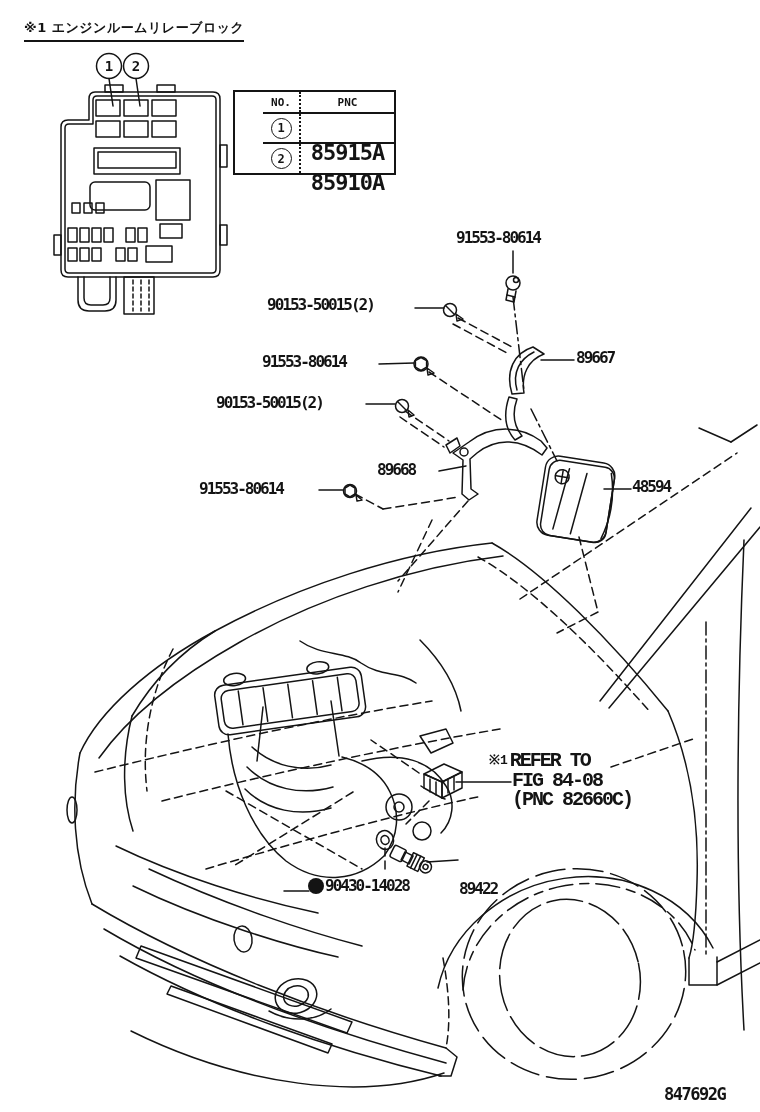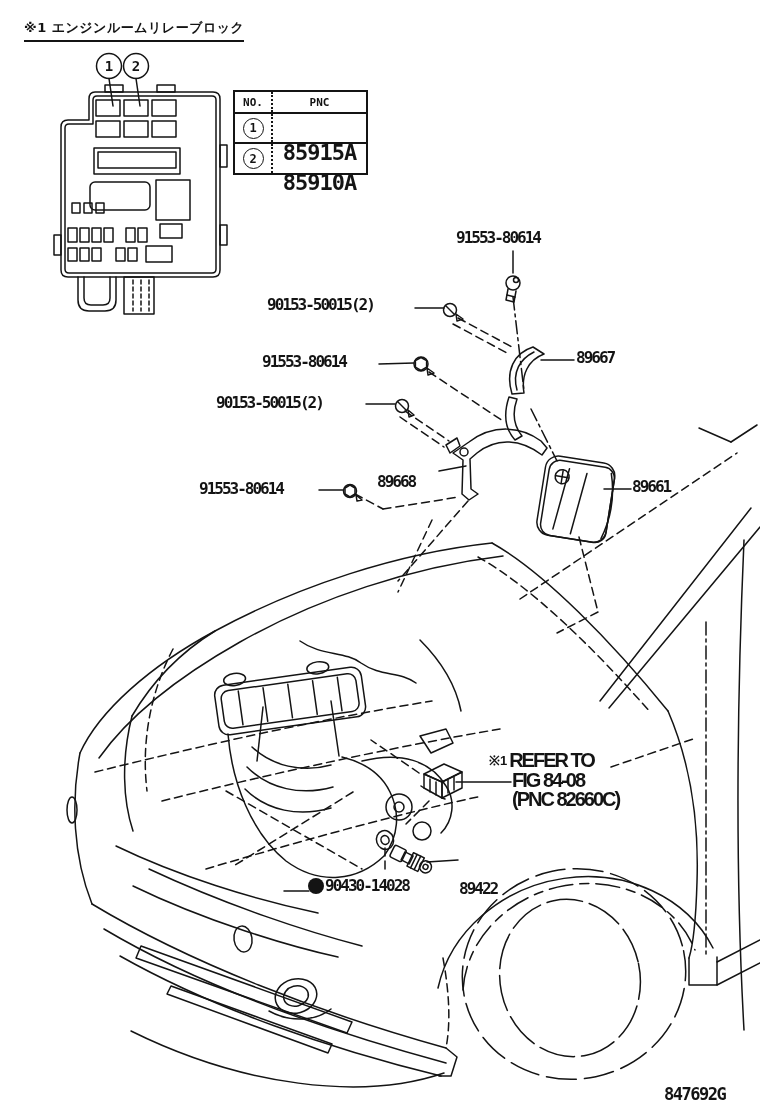--- a/index.html
+++ b/index.html
@@ -5,39 +5,39 @@
   html,body{margin:0;padding:0;background:#fff;}
   #page{position:relative;width:760px;height:1112px;background:#ffffff;overflow:hidden;
         color:#141414;font-family:"DejaVu Sans",sans-serif;}
   svg{position:absolute;left:0;top:0;}
   .artwork path,.artwork rect,.artwork circle,.artwork ellipse,.artwork line,.artwork polygon{
         fill:none;stroke:#141414;stroke-width:1.5;stroke-linecap:round;stroke-linejoin:round;}
   .title-note{position:absolute;left:24px;top:19px;font-size:13px;font-weight:bold;
         border-bottom:2px solid #141414;padding-bottom:3px;white-space:nowrap;letter-spacing:.5px;text-align:right;}
   .pn{position:absolute;font-family:"DejaVu Sans Mono",monospace;font-weight:bold;font-size:16px;
         letter-spacing:-2px;white-space:nowrap;color:#141414;}
-  .pnc-table{position:absolute;left:233px;top:90px;width:131px;border:2.2px solid #141414;background:#fff;}
+  .pnc-table{position:absolute;left:233px;top:90px;width:131px;border:2.2px solid #141414;background:#fff;padding-left:28px;}
   .tr{display:flex;align-items:center;}
   .tr.head{height:20px;border-bottom:2.2px solid #141414;}
   .tr.r1{height:28px;border-bottom:2.2px solid #141414;}
   .tr.r2{height:29px;}
   .col-no{width:36px;flex:0 0 36px;display:flex;align-items:center;justify-content:center;
         border-right:2.4px dotted #141414;align-self:stretch;}
   .col-pnc{flex:1;display:flex;align-items:center;justify-content:center;}
   .th{font-size:11px;font-weight:bold;font-family:"DejaVu Sans Mono",monospace;letter-spacing:0;}
   .bigpn{font-family:"DejaVu Sans Mono",monospace;font-weight:bold;font-size:22px;letter-spacing:-1px;margin-top:48px;}
   .cnum{width:19px;height:19px;border:1.8px solid #141414;border-radius:50%;
         display:flex;align-items:center;justify-content:center;
         font:bold 12px "DejaVu Sans Mono",monospace;}
   .legend{position:absolute;left:29px;top:332px;}
   .legend-row{display:flex;align-items:center;margin-bottom:4px;}
   .dot{width:14px;height:14px;border-radius:50%;background:#141414;flex:0 0 14px;margin-right:7px;}
   .legend-jp{font-size:15px;font-weight:bold;letter-spacing:1px;}
   .legend-en{font-size:13.5px;font-weight:bold;}
-  .refer{position:absolute;left:489px;top:751px;font-family:Liberation Sans, sans-serif;
+  .refer{position:absolute;left:489px;top:751px;font-family:Liberation Mono, monospace;
         font-weight:bold;font-size:20px;letter-spacing:-2px;line-height:19.5px;white-space:nowrap;}
   .refer .mark{font-size:13px;letter-spacing:0;vertical-align:2px;margin-right:2px;}
   .refer .ind{padding-left:23px;}
   .grommet-label{position:absolute;left:308px;top:876px;display:flex;align-items:center;}
   .grommet-label .dot{width:16px;height:16px;flex:0 0 16px;margin-right:1px;}
   .fig-code{position:absolute;left:664px;top:1084px;font-family:"DejaVu Sans Mono",monospace;
         font-weight:bold;font-size:17px;letter-spacing:-1.5px;}
 </style>
 </head>
 <body>
@@ -315,23 +315,23 @@
       <div class="col-pnc bigpn">85910A</div>
     </div>
   </div>
 
 
   <div class="pn" style="left:456px;top:228px">91553-80614</div>
   <div class="pn" style="left:267px;top:295px">90153-50015(2)</div>
   <div class="pn" style="left:262px;top:352px">91553-80614</div>
   <div class="pn" style="left:576px;top:348px">89667</div>
   <div class="pn" style="left:216px;top:393px">90153-50015(2)</div>
-  <div class="pn" style="left:377px;top:472px">89668</div>
+  <div class="pn" style="left:377px;top:460px">89668</div>
   <div class="pn" style="left:199px;top:479px">91553-80614</div>
-  <div class="pn" style="left:632px;top:477px">89661</div>
+  <div class="pn" style="left:632px;top:477px">48594</div>
   <div class="pn" style="left:459px;top:879px">89422</div>
 
   <div class="grommet-label">
     <span class="dot"></span>
     <span class="pn" style="position:static">90430-14028</span>
   </div>
 
   <div class="refer">
     <div><span class="mark">※1</span><span>REFER TO</span></div>
     <div class="ind">FIG 84-08</div>

